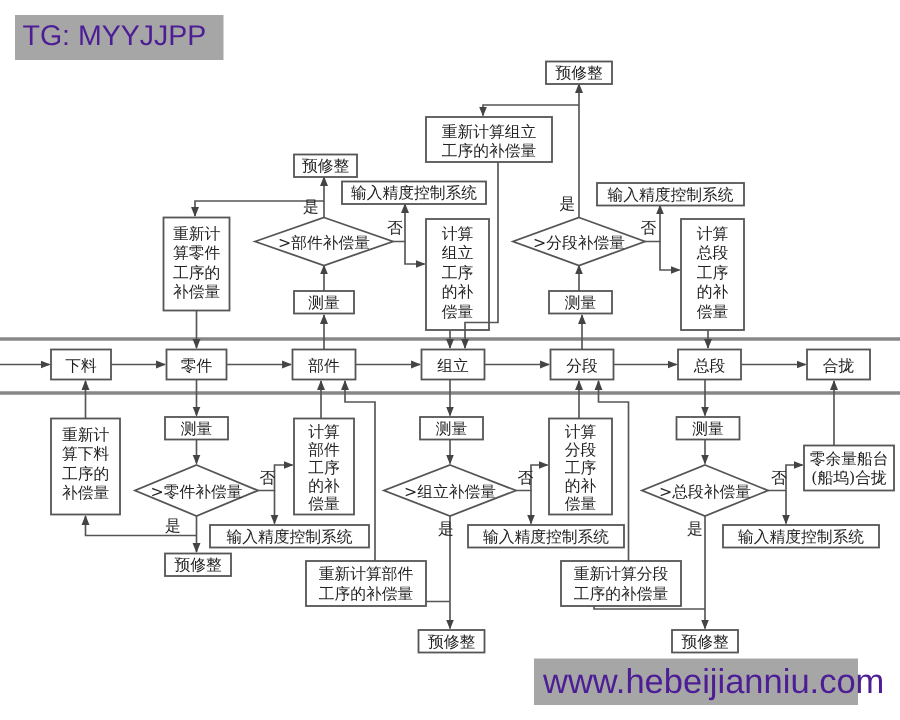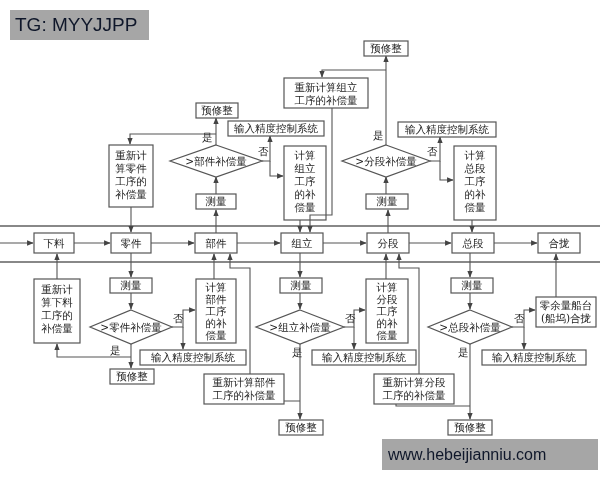--- a/index.html
+++ b/index.html
@@ -4,24 +4,24 @@
   <style>
     html, body { margin: 0; padding: 0; background: #ffffff; }
     body { width: 600px; height: 480px; position: relative; overflow: hidden;
            font-family: "DejaVu Serif", "Liberation Serif", serif; }
     #canvas { position: absolute; left: 0; top: 0; }
     .box rect { fill: #ffffff; stroke: #555; stroke-width: 1.2; }
     .box text, .dia text, .lbl { font-size: 10.5px; fill: #222; font-family: "DejaVu Serif", "Liberation Serif", serif; }
     .dia polygon { fill: #ffffff; stroke: #555; stroke-width: 1.2; }
     .ln { stroke: #555; stroke-width: 1.1; fill: none; }
     .rail { stroke: #888; stroke-width: 2.2; }
-    .wm { position: absolute; background: #a6a6a6; color: #0f172a;
+    .wm { position: absolute; background: #a6a6a6; color: #4c1d95;
           font-family: "Liberation Sans", "DejaVu Sans", sans-serif; }
     #wm-top { left: 10px; top: 10px; width: 139px; height: 30px; font-size: 19px; line-height: 30px; padding-left: 5px; box-sizing: border-box; }
-    #wm-bottom { left: 382px; top: 439px; width: 216px; height: 31px; font-size: 16px; line-height: 31px; padding-left: 6px; box-sizing: border-box; }
+    #wm-bottom { left: 356px; top: 439px; width: 216px; height: 31px; font-size: 23px; line-height: 31px; padding-left: 6px; box-sizing: border-box; }
   </style>
 </head>
 <body>
 
 <svg id="canvas" width="600" height="480" viewBox="0 0 600 480" xmlns="http://www.w3.org/2000/svg">
   <defs>
     <marker id="ar" viewBox="0 0 10 10" refX="9" refY="5" markerWidth="6" markerHeight="6" orient="auto-start-reverse">
       <path d="M0,1 L10,5 L0,9 z" fill="#444"></path>
     </marker>
   </defs>

